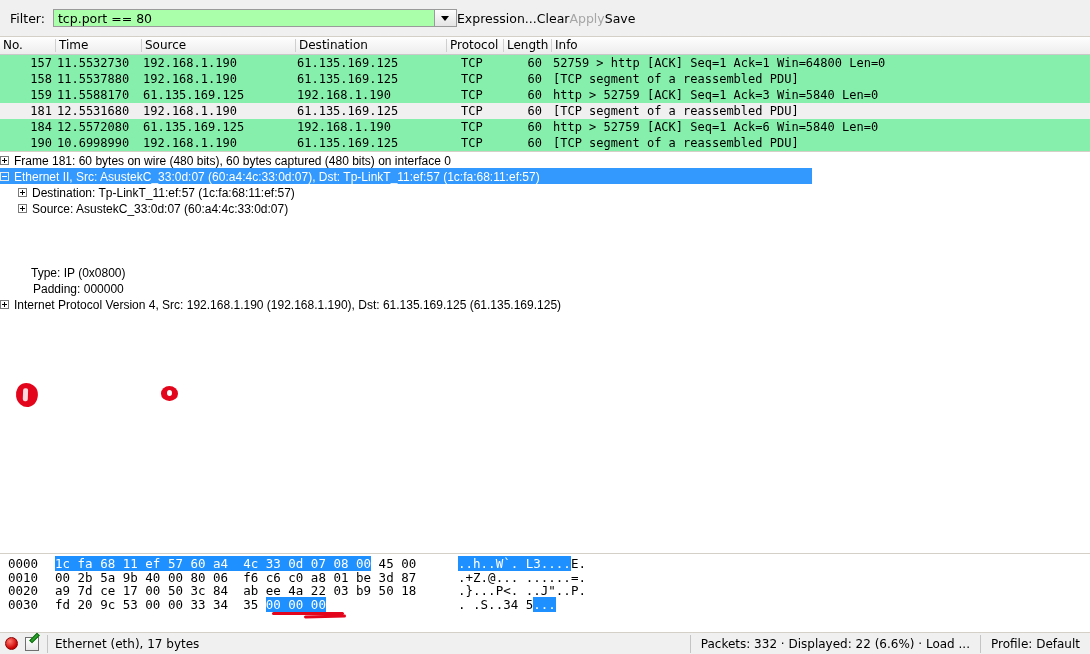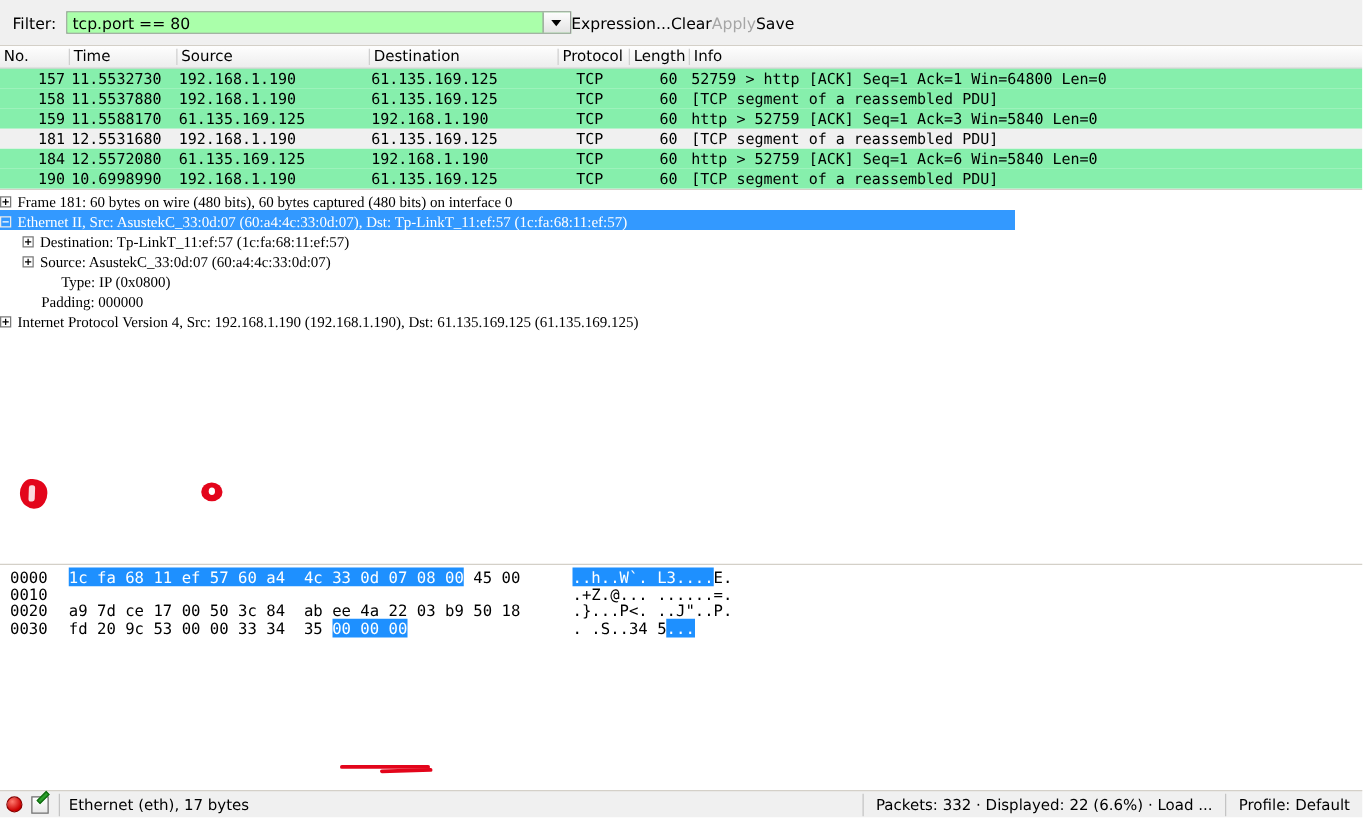--- a/index.html
+++ b/index.html
@@ -120,27 +120,27 @@
   .c-no     { left: 0;   width: 52px; text-align: right; }
   .c-time   { left: 57px; }
   .c-src    { left: 143px; }
   .c-dst    { left: 297px; }
   .c-proto  { left: 461px; }
   .c-len    { left: 494px; width: 48px; text-align: right; }
   .c-info   { left: 553px; }
 
   
   #packet-detail {
-    height: 300px;
+    height: 402px;
     background: #fff;
     border-bottom: 1px solid #d4d0c8;
     box-sizing: border-box;
     position: relative;
     overflow: hidden;
-    font-family: Liberation Serif, serif;
+    font-family: Liberation Sans, sans-serif;
     font-size: 12px;
   }
   .drow {
     height: 16px;
     line-height: 16px;
     white-space: nowrap;
     position: relative;
     color: #000;
   }
   .drow.selected {
@@ -406,32 +406,32 @@
       </div>
     </div>
 </div>
 
 <div id="packet-detail">
   <div id="detail-rows">
       <div class="drow"><span class="twisty plus"></span><span class="dlabel">Frame 181: 60 bytes on wire (480 bits), 60 bytes captured (480 bits) on interface 0</span></div>
       <div class="drow selected"><span class="twisty"></span><span class="dlabel">Ethernet II, Src: AsustekC_33:0d:07 (60:a4:4c:33:0d:07), Dst: Tp-LinkT_11:ef:57 (1c:fa:68:11:ef:57)</span></div>
       <div class="drow" style="padding-left: 18px;"><span class="twisty plus"></span><span class="dlabel">Destination: Tp-LinkT_11:ef:57 (1c:fa:68:11:ef:57)</span></div>
       <div class="drow" style="padding-left: 18px;"><span class="twisty plus"></span><span class="dlabel">Source: AsustekC_33:0d:07 (60:a4:4c:33:0d:07)</span></div>
-      <div class="drow" style="padding-left: 34px;"><span style="display: inline-block; width: 15px;"></span><span class="dlabel">Type: IP (0x0800)</span></div>
+      <div class="drow" style="padding-left: 16px; margin-top: 48px;"><span style="display: inline-block; width: 15px;"></span><span class="dlabel">Type: IP (0x0800)</span></div>
       <div class="drow" style="padding-left: 18px;"><span style="display: inline-block; width: 15px;"></span><span class="dlabel">Padding: 000000</span></div>
       <div class="drow"><span class="twisty plus"></span><span class="dlabel">Internet Protocol Version 4, Src: 192.168.1.190 (192.168.1.190), Dst: 61.135.169.125 (61.135.169.125)</span></div>
     </div>
   <div id="ann-left-blob"></div>
   <div id="ann-dot"></div>
 </div>
 
 <div id="hex-pane">
   <div id="hex-rows">
       <div class="hrow"><span class="hoff">0000</span><span class="hbytes"><span class="hl">1c fa 68 11 ef 57 60 a4  4c 33 0d 07 08 00</span><span> 45 00</span></span><span class="hascii"><span class="hl">..h..W`. L3....</span><span>E.</span></span></div>
-      <div class="hrow"><span class="hoff">0010</span><span class="hascii"><span>.+Z.@... ......=.</span></span></div>
+      <div class="hrow"><span class="hoff">0010</span><span class="hbytes"><span>00 2b 5a 9b 40 00 80 06  f6 c6 c0 a8 01 be 3d 87</span></span><span class="hascii"><span>.+Z.@... ......=.</span></span></div>
       <div class="hrow"><span class="hoff">0020</span><span class="hbytes"><span>a9 7d ce 17 00 50 3c 84  ab ee 4a 22 03 b9 50 18</span></span><span class="hascii"><span>.}...P&lt;. ..J"..P.</span></span></div>
       <div class="hrow"><span class="hoff">0030</span><span class="hbytes"><span>fd 20 9c 53 00 00 33 34  35 </span><span class="hl">00 00 00</span></span><span class="hascii"><span>. .S..34 5</span><span class="hl">...</span></span></div>
     </div>
 </div>
 <div id="ann-underline"></div>
 <div id="ann-underline2"></div>
 
 <div id="status-bar">
   <div id="status-left">
     <span class="sb-icon-circle"></span>

